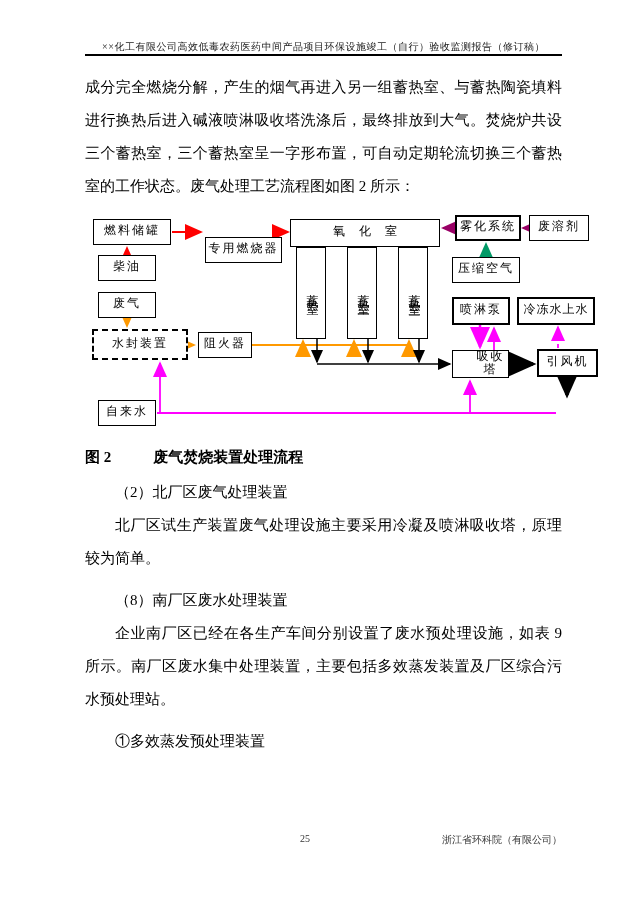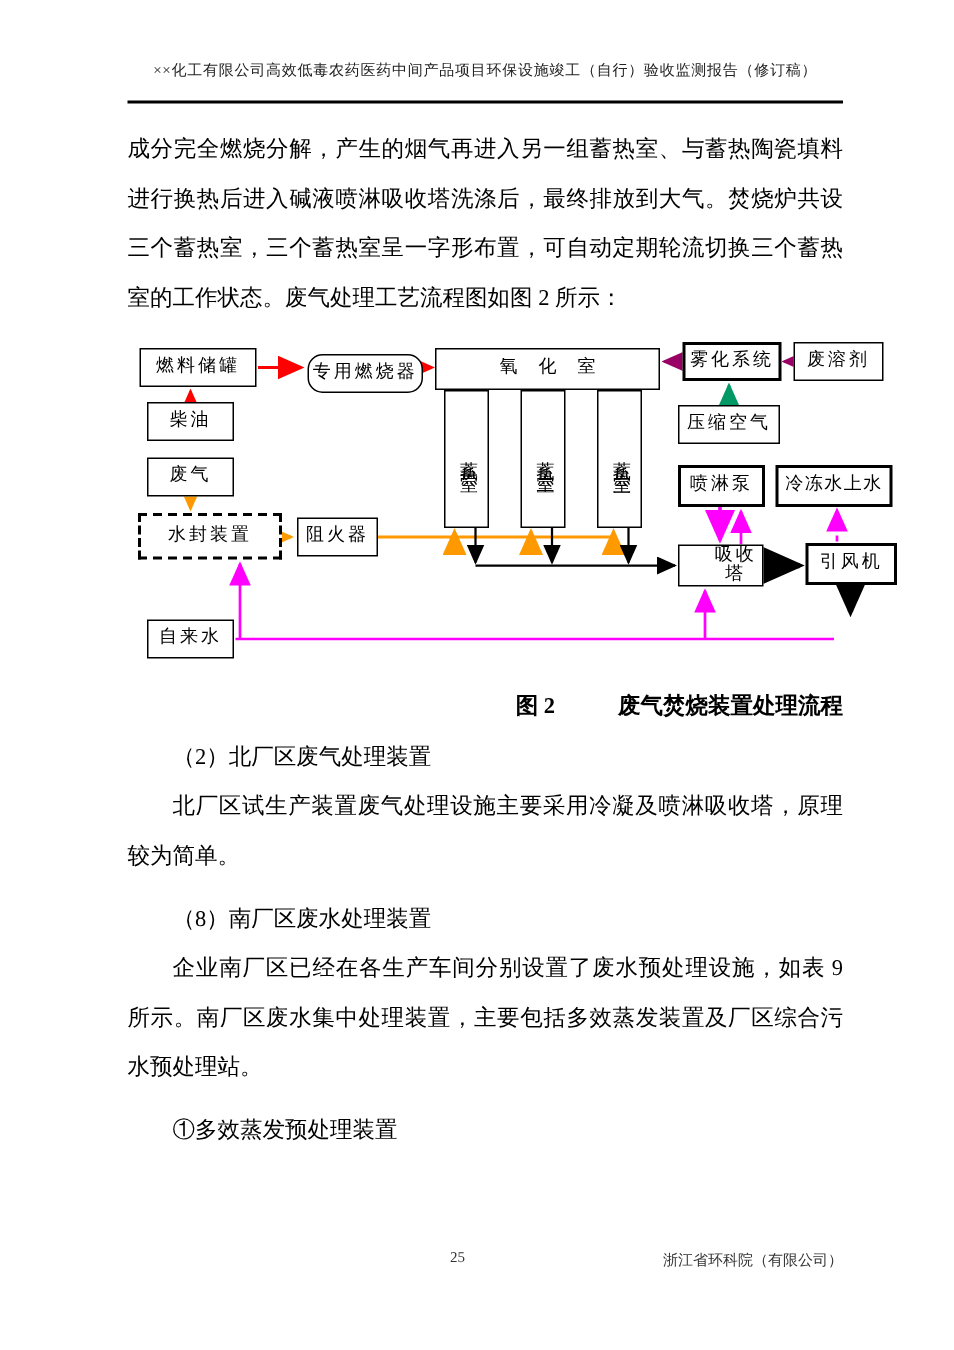--- a/index.html
+++ b/index.html
@@ -14,21 +14,21 @@
   }
   .content{
     position:absolute;left:85px;top:0;width:477px;
   }
   .doc-header{
     margin-top:40px;
     font-size:10px;
     letter-spacing:.5px;
     text-align:center;
     color:#222;
-    padding-bottom:13px;
+    padding-bottom:0;
     border-bottom:2px solid #000;
     white-space:nowrap;
     overflow:hidden;
   }
   .para{
     font-size:15px;line-height:33px;
     text-align:justify;
     margin:0;
   }
   .para.first{margin-top:15px;}
@@ -61,21 +61,21 @@
   .dbox.dashed{border:2.5px dashed #000;}
   .dbox.vert{
     writing-mode:vertical-rl;
     letter-spacing:4px;
     font-size:12px;
   }
   .dbox.wide{letter-spacing:14px;text-indent:14px;}
   .dsvg{position:absolute;left:0;top:0;z-index:1;}
   .caption{
     font-size:15px;font-weight:bold;
-    text-align:right;
+    text-align:left;
     margin-top:9px;
   }
   .caption .cap-label{margin-right:42px;}
   .doc-footer{
     position:absolute;left:0;top:833px;width:636px;
     font-size:10px;color:#333;
   }
   .doc-footer .pagenum{position:absolute;left:300px;}
   .doc-footer .org{position:absolute;right:74px;}
 </style>
@@ -140,21 +140,21 @@
 
         <line x1="157" y1="206" x2="556" y2="206" stroke="#ff00ff" stroke-width="1.8"></line>
         <line x1="160" y1="206" x2="160" y2="156" stroke="#ff00ff" stroke-width="1.8" marker-end="url(#ar-mag)"></line>
         <line x1="470" y1="206" x2="470" y2="174" stroke="#ff00ff" stroke-width="1.8" marker-end="url(#ar-mag)"></line>
         <line x1="480" y1="118" x2="480" y2="140" stroke="#ff00ff" stroke-width="2.5" marker-end="url(#ar-mag)"></line>
         <line x1="494" y1="143" x2="494" y2="121" stroke="#ff00ff" stroke-width="1.8" marker-end="url(#ar-mag)"></line>
         <line x1="558" y1="141" x2="558" y2="120" stroke="#ff00ff" stroke-width="1.8" stroke-dasharray="4,3" marker-end="url(#ar-mag)"></line>
       </svg>
 
       <div class="dbox" style="left:93px;top:12px;width:78px;height:26px;">燃料储罐</div>
-      <div class="dbox" style="left:205px;top:16px;width:77px;height:26px;border-radius:10px;">专用燃烧器</div>
+      <div class="dbox" style="left:205px;top:30px;width:77px;height:26px;">专用燃烧器</div>
       <div class="dbox wide" style="left:290px;top:12px;width:150px;height:28px;">氧化室</div>
       <div class="dbox vert" style="left:296px;top:40px;width:30px;height:92px;">蓄热室一</div>
       <div class="dbox vert" style="left:347px;top:40px;width:30px;height:92px;">蓄热室二</div>
       <div class="dbox vert" style="left:398px;top:40px;width:30px;height:92px;">蓄热室三</div>
       <div class="dbox" style="left:98px;top:48px;width:58px;height:26px;">柴油</div>
       <div class="dbox" style="left:98px;top:85px;width:58px;height:26px;">废气</div>
       <div class="dbox dashed" style="left:92px;top:122px;width:96px;height:31px;">水封装置</div>
       <div class="dbox" style="left:198px;top:125px;width:54px;height:26px;">阻火器</div>
       <div class="dbox" style="left:98px;top:193px;width:58px;height:26px;">自来水</div>
       <div class="dbox bold" style="left:455px;top:8px;width:66px;height:26px;">雾化系统</div>

